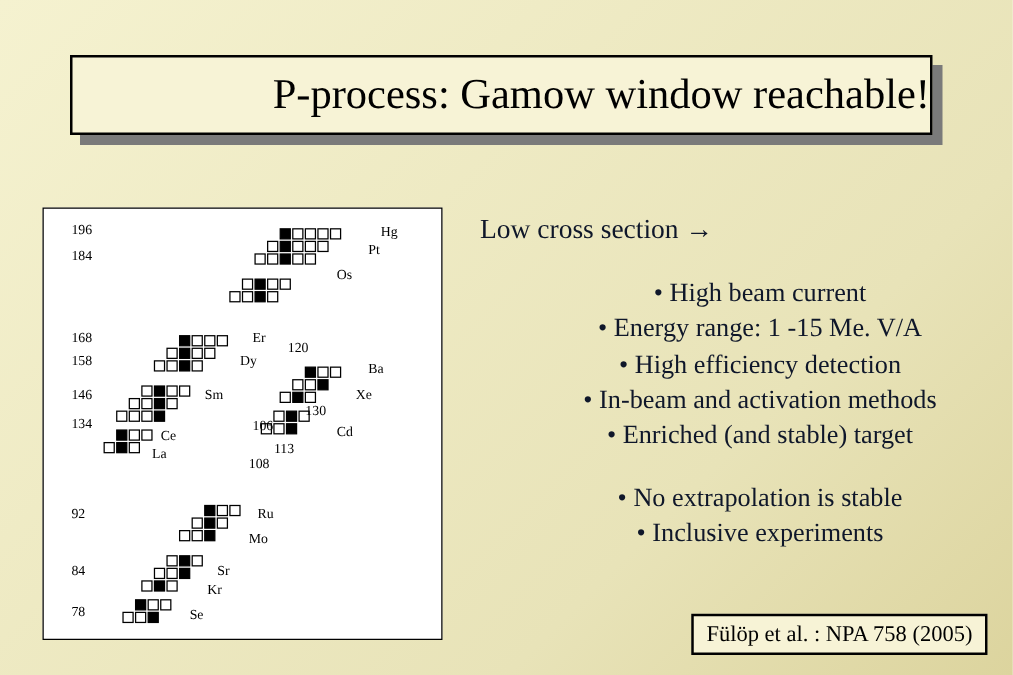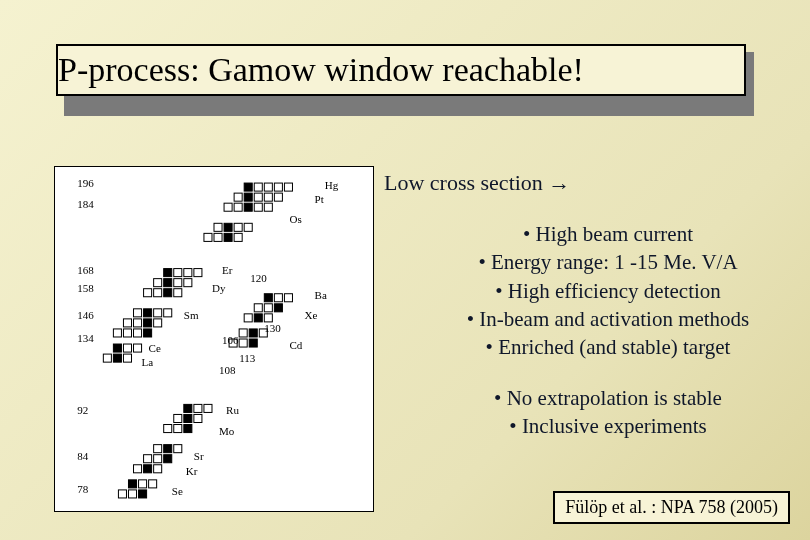--- a/index.html
+++ b/index.html
@@ -23,45 +23,44 @@
     top: 52px;
     width: 690px;
     height: 64px;
     background: #7a7a7a;
   }
   .title-box {
     position: absolute;
     left: 56px;
     top: 44px;
     width: 690px;
-    height: 52px;
+    height: 64px;
     background: #f7f3d6;
     border: 2px solid #000;
     box-sizing: border-box;
     display: flex;
     align-items: center;
-    justify-content: flex-start;
+    justify-content: flex-end;
   }
   .title-box span {
     font-size: 34px;
     font-weight: normal;
     color: #000;
     white-space: nowrap;
   }
   .chart-box {
     position: absolute;
     left: 34px;
     top: 166px;
     width: 320px;
     height: 346px;
     background: #fff;
     border: 1px solid #000;
     box-sizing: border-box;
     padding: 6px;
-    margin-left: 20px;
   }
   .chart-box svg {
     width: 100%;
     height: 100%;
     display: block;
   }
   .content {
     position: absolute;
     left: 384px;
     top: 170px;

